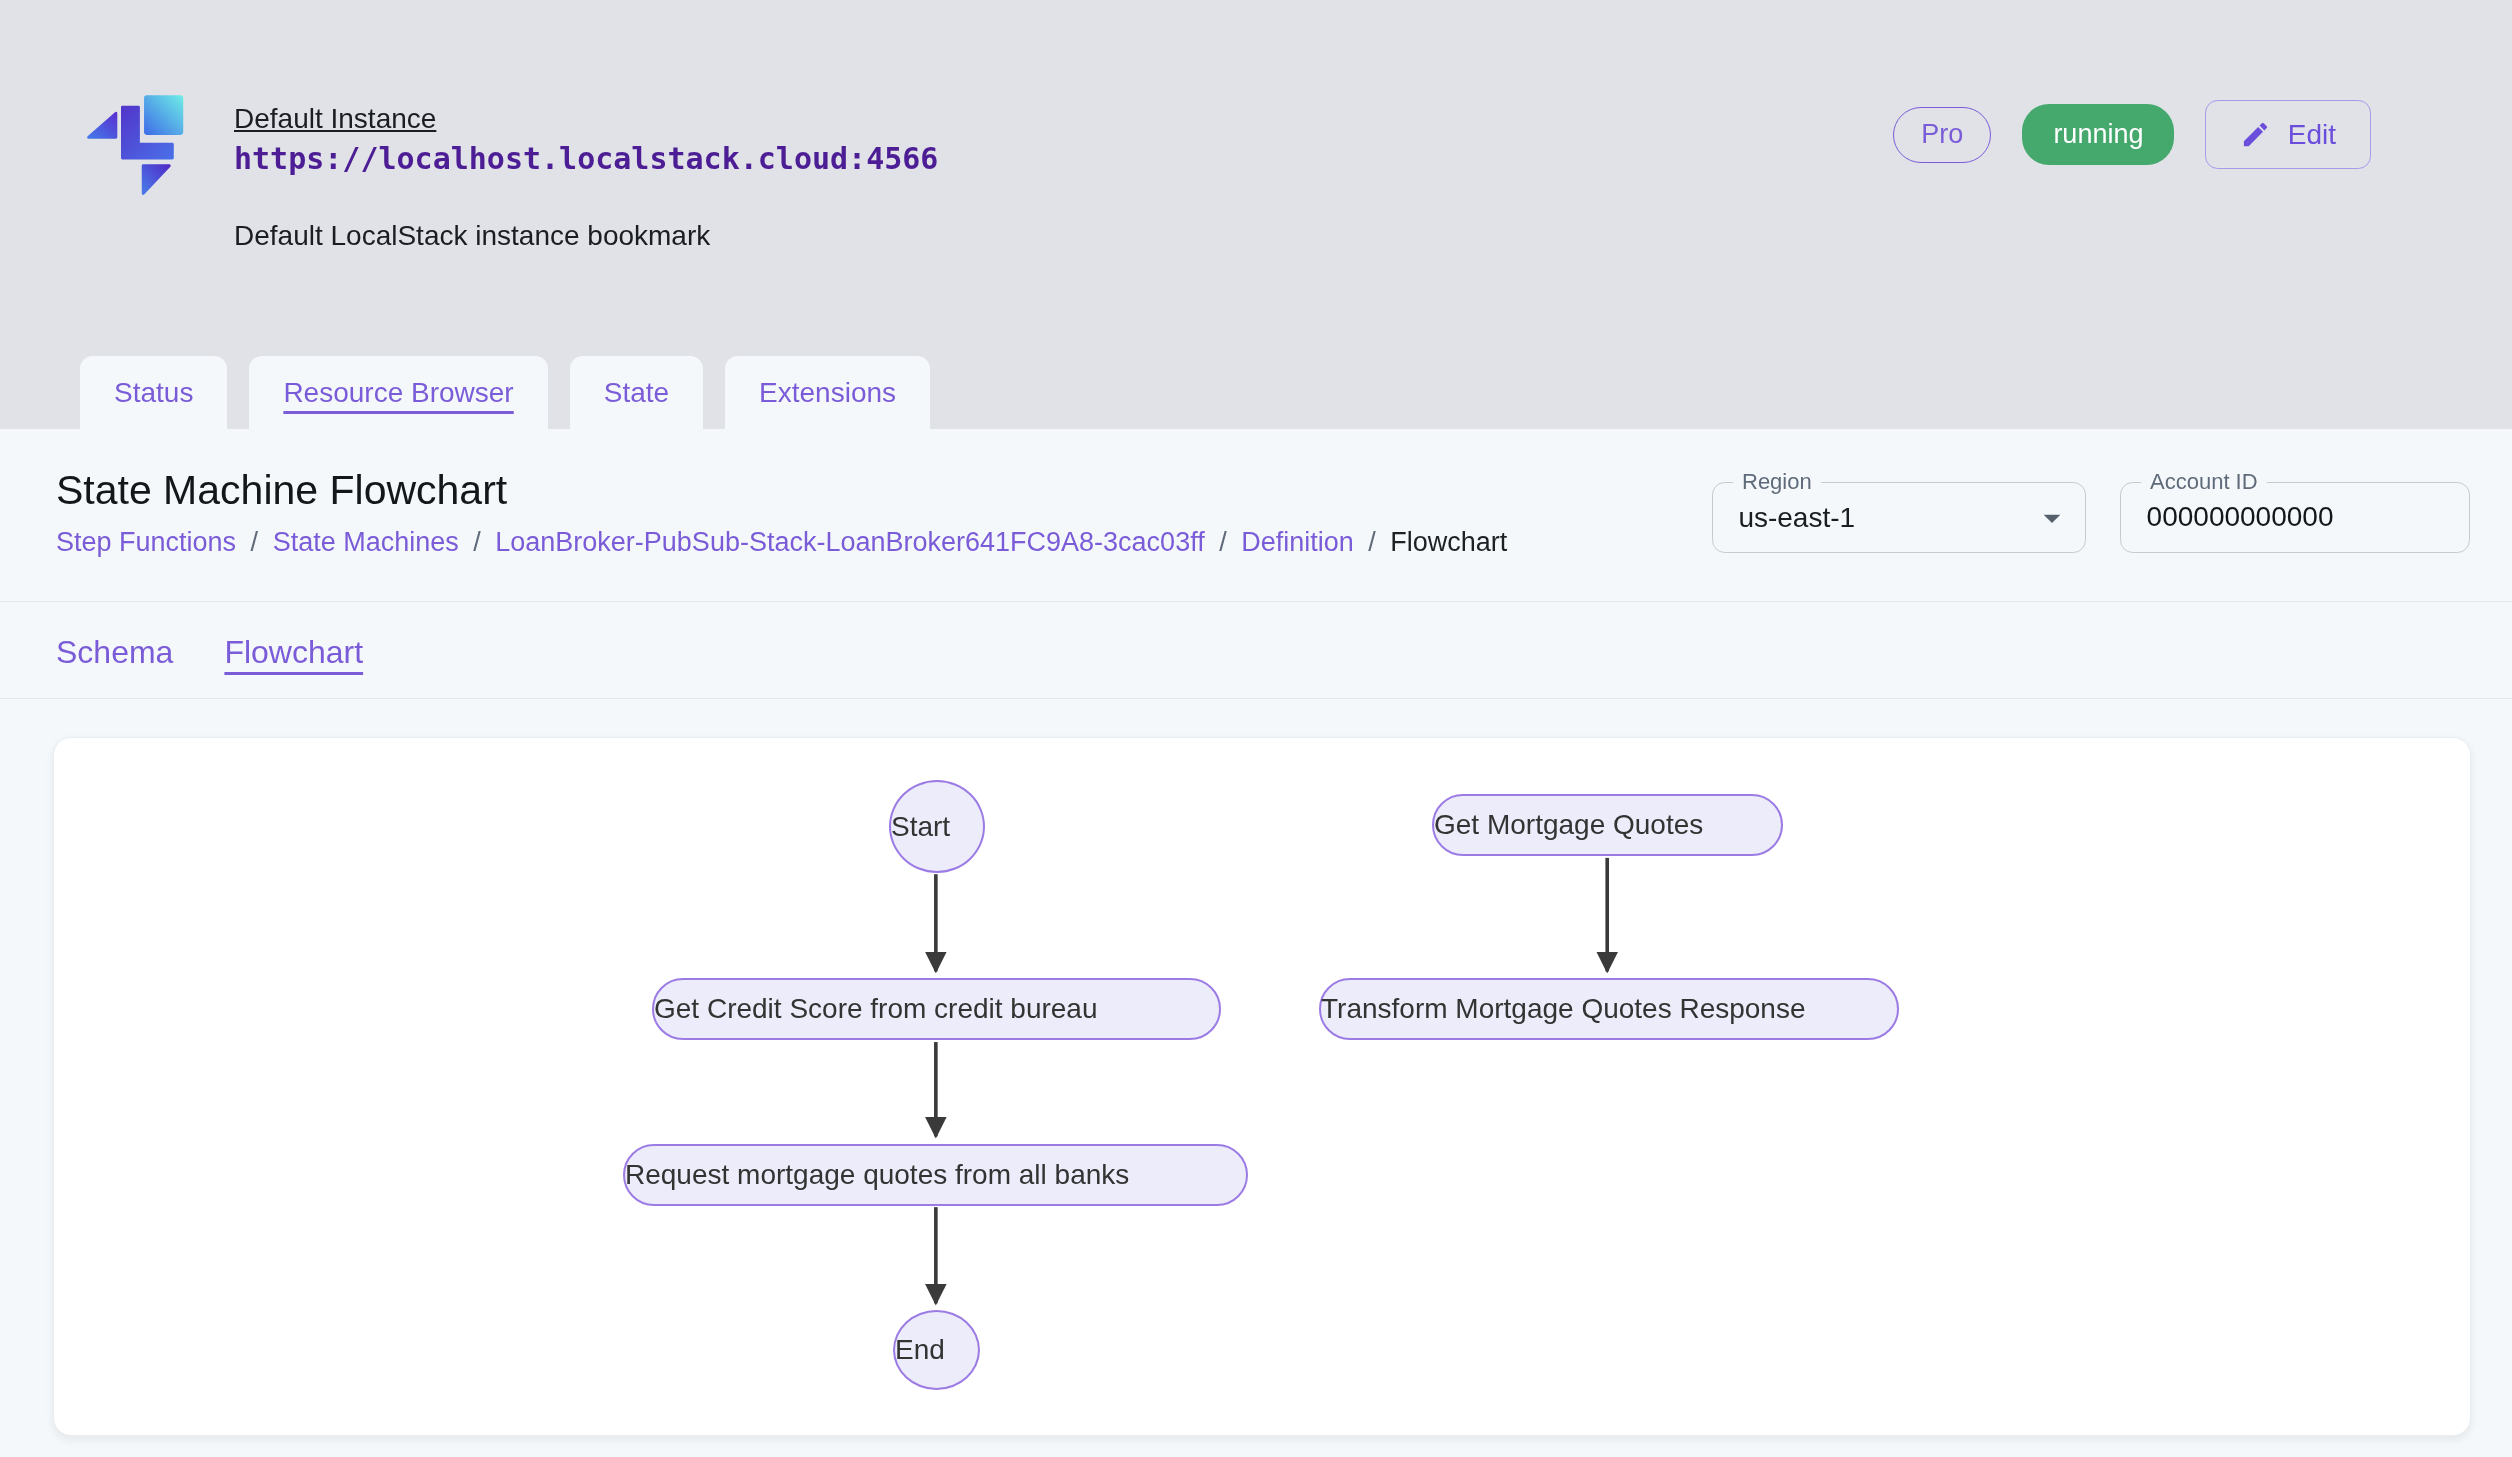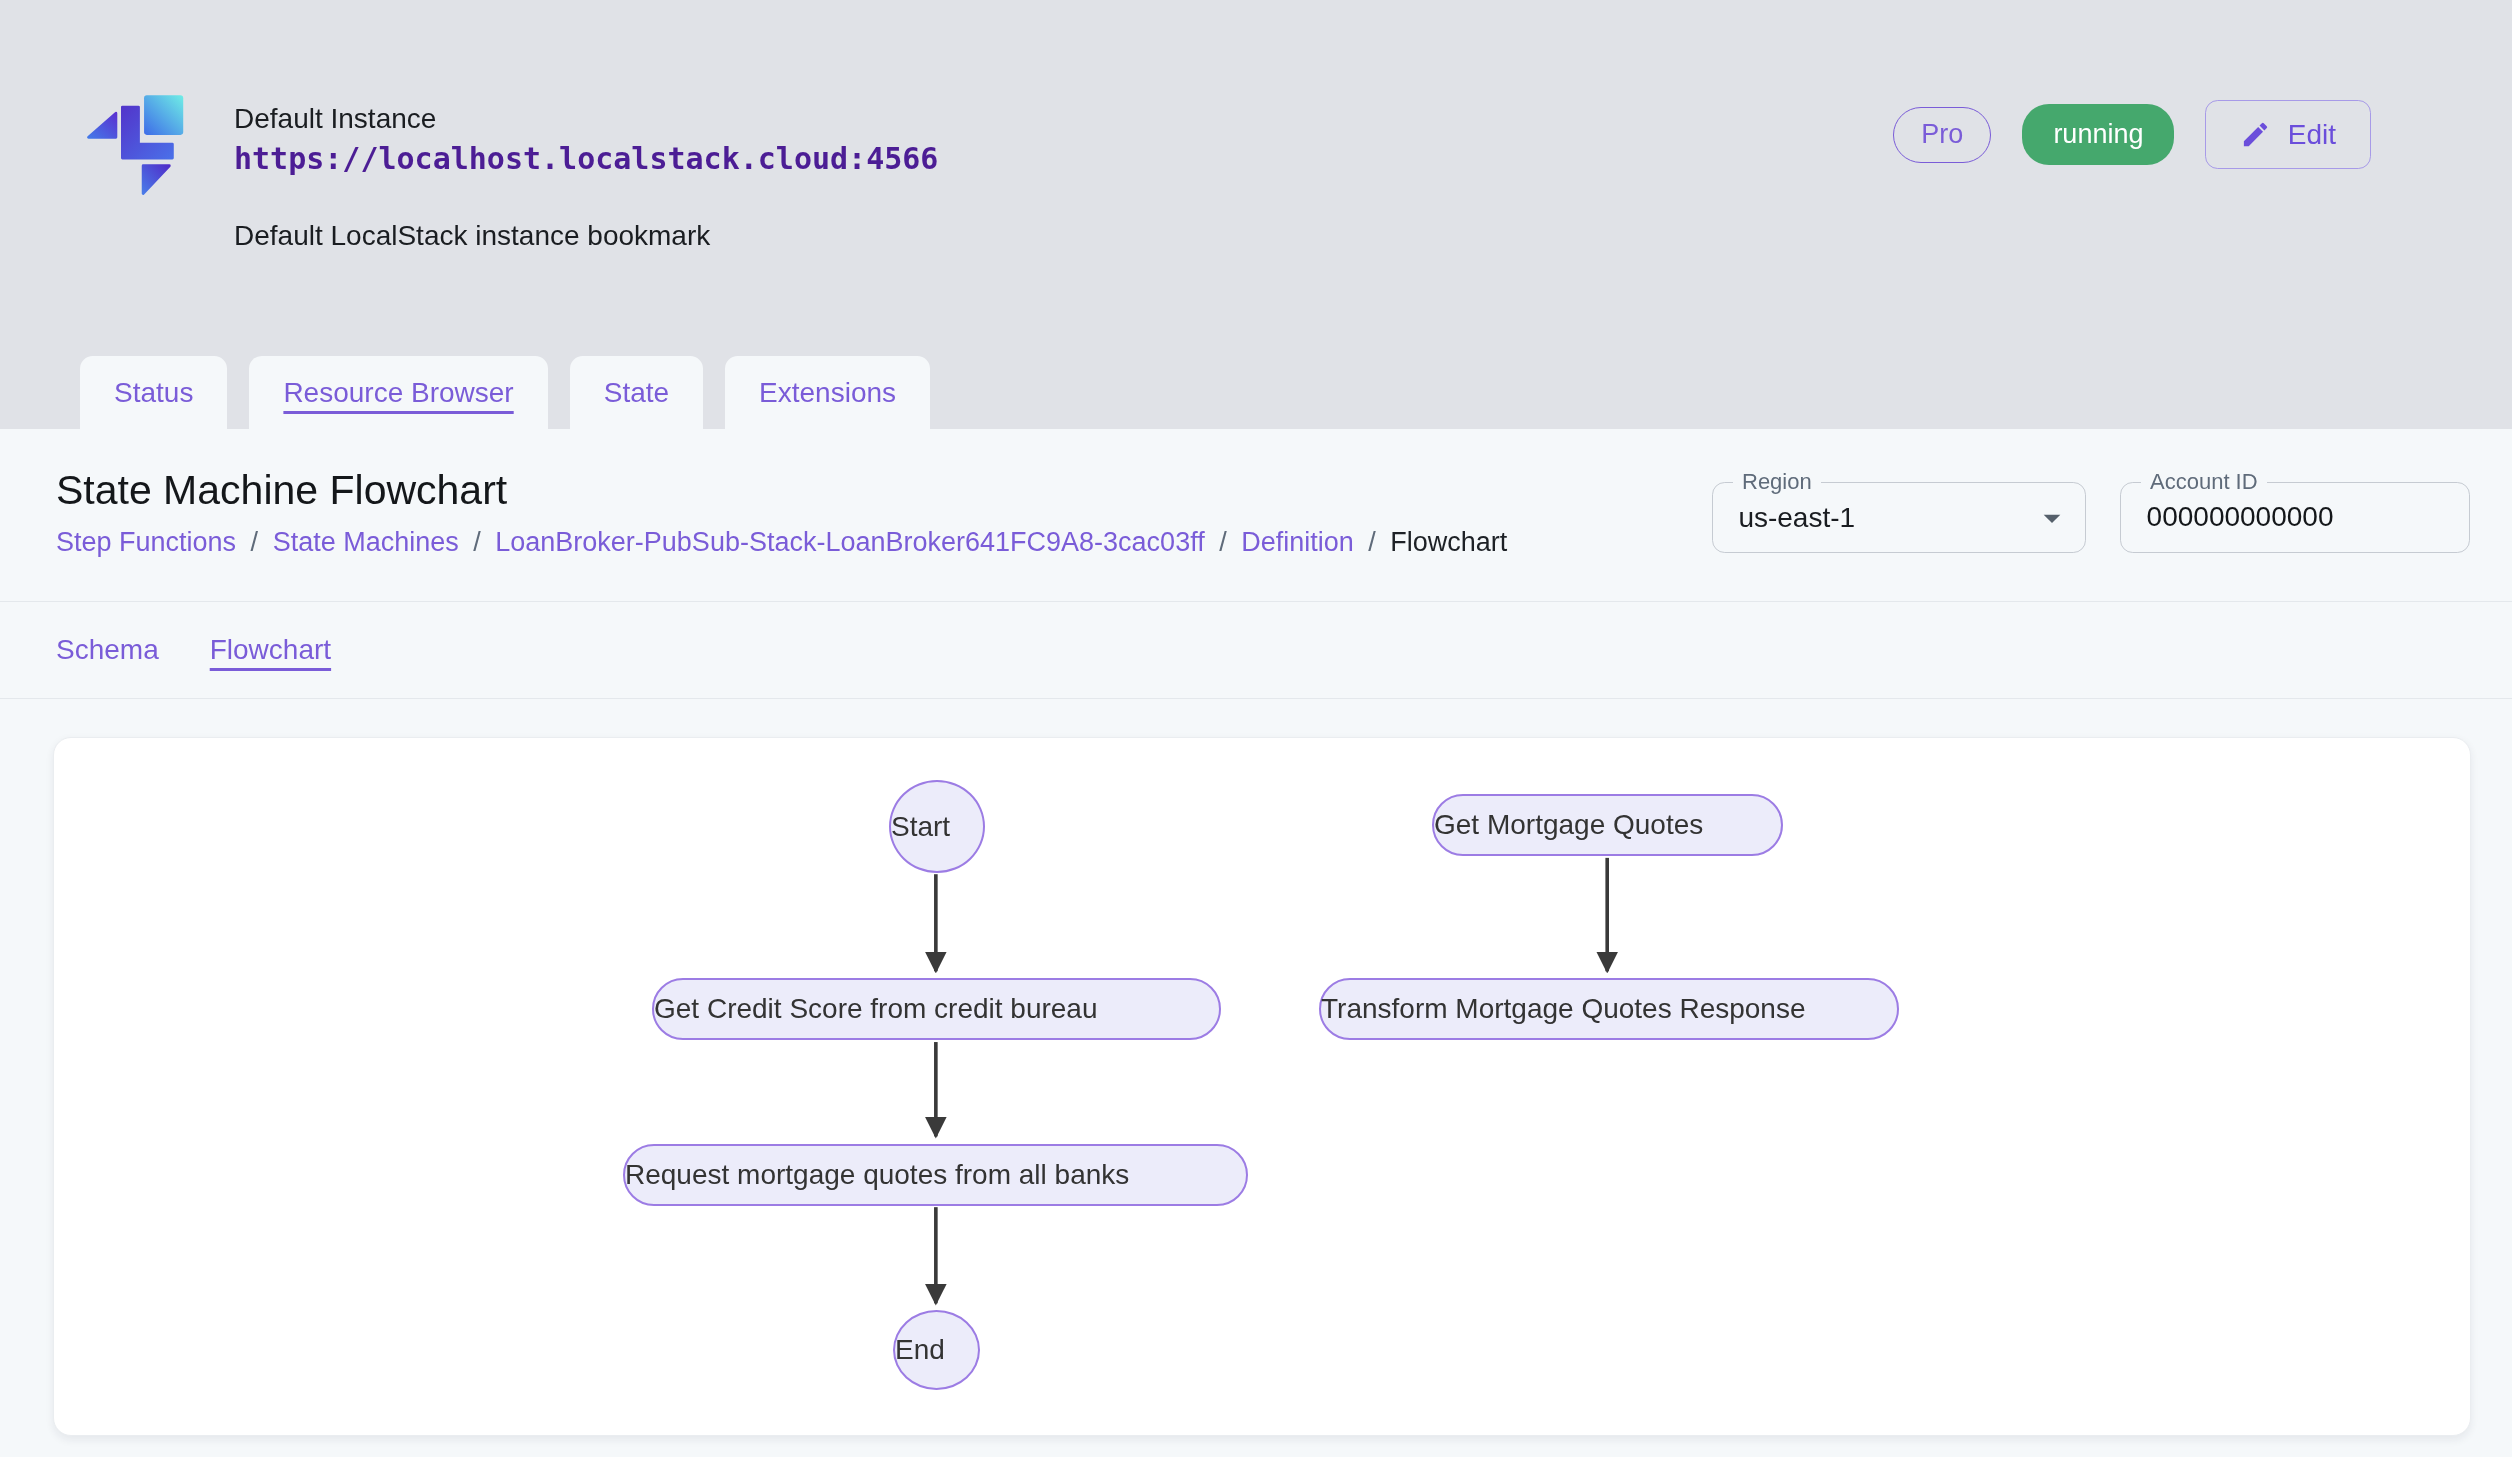--- a/index.html
+++ b/index.html
@@ -6,21 +6,21 @@
   body {
     width: 2512px; height: 1457px;
     font-family: "Liberation Sans", sans-serif;
     background: #E0E2E7;
     color: #17191C;
   }
   .screen { position: relative; width: 2512px; height: 1457px; overflow: hidden; }
 
   
   .logo { position: absolute; left: 86px; top: 91px; width: 100px; height: 105px; }
-  .instance-name { position: absolute; left: 234px; top: 103px; font-size: 28px; color: #1A1D21; }
+  .instance-name { position: absolute; left: 234px; top: 103px; font-size: 28px; color: #1A1D21; text-decoration: underline; }
   .instance-url  { position: absolute; left: 234px; top: 141px; font-size: 30px; font-weight: bold;
                    font-family: "DejaVu Sans Mono", "Liberation Mono", monospace; color: #4c1d95; }
   .instance-desc { position: absolute; left: 234px; top: 220px; font-size: 28px; color: #1A1D21; }
 
   .header-actions { position: absolute; right: 141px; top: 98px; height: 73px;
                     display: flex; align-items: center; gap: 31px; }
   .chip-pro { display: inline-flex; align-items: center; height: 54px; padding: 0 27px;
               border: 1.8px solid var(--accent, #7A5CD8); border-radius: 30px;
               color: var(--accent, #7A5CD8); font-size: 27px; background: transparent; }
   .chip-running { display: inline-flex; align-items: center; height: 53px; padding: 4px 31px;
@@ -60,21 +60,21 @@
   .account-ctl { right: 42px; width: 350px; }
   .account-input { position: absolute; left: 23.6px; top: 3.6px; width: 299px; height: 58px;
                    border: none; background: transparent; outline: none;
                    font-size: 28px; color: #14171A; font-family: "Liberation Sans", sans-serif; }
 
   .divider { position: absolute; left: 0; width: 2512px; height: 0; border-top: 1.8px solid #E4E8EC; }
   .divider-1 { top: 172px; }
   .divider-2 { top: 269px; }
 
   .subtabs { position: absolute; left: 56px; top: 205px; display: flex; gap: 51px; }
-  .subtab { font-size: 28px; color: var(--accent, #7A5CD8); cursor: pointer; padding-bottom: 7.3px; }
+  .subtab { font-size: 32px; color: var(--accent, #7A5CD8); cursor: pointer; padding-bottom: 7.3px; }
   .subtab.active { text-decoration: underline; text-decoration-thickness: 2.7px; text-underline-offset: 9px; }
 
   
   .card { position: absolute; left: 53px; top: 308px; width: 2416px; height: 697px;
           background: #FFFFFF; border-radius: 18px; border: 0.9px solid #EAEDF0;
           box-shadow: 0 3.6px 9px rgba(25, 35, 50, 0.07); }
   .edges { position: absolute; left: 0; top: 0; width: 2416px; height: 697px; }
   .node { position: absolute; display: flex; align-items: center; 
           background: var(--node-fill, #ECECFA); border: 2.3px solid var(--node-border, #9C7CE4);
           box-sizing: border-box; color: #333333; font-size: 28px; white-space: nowrap; cursor: default; }

